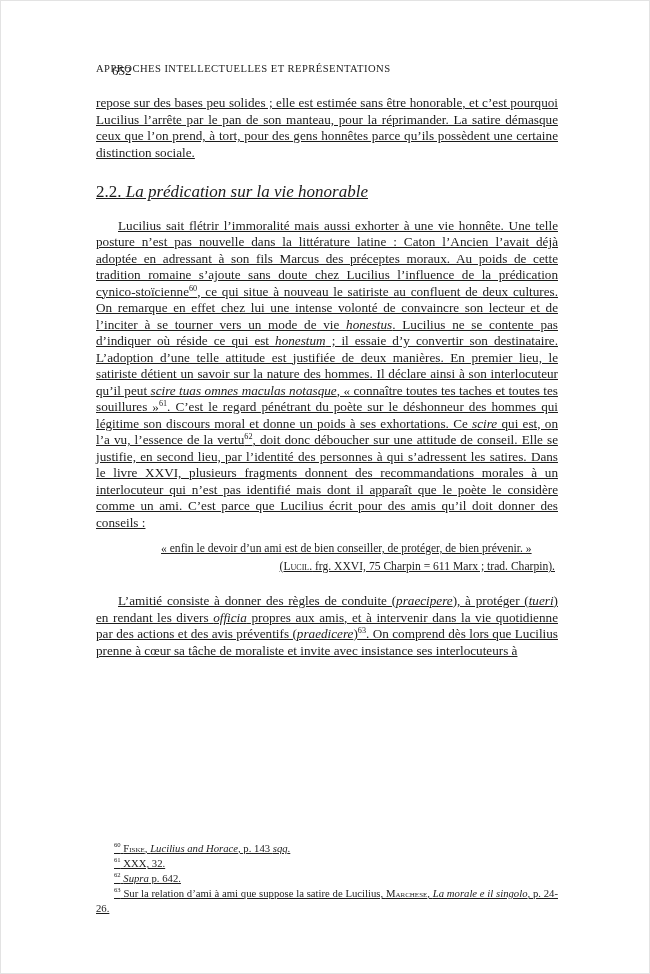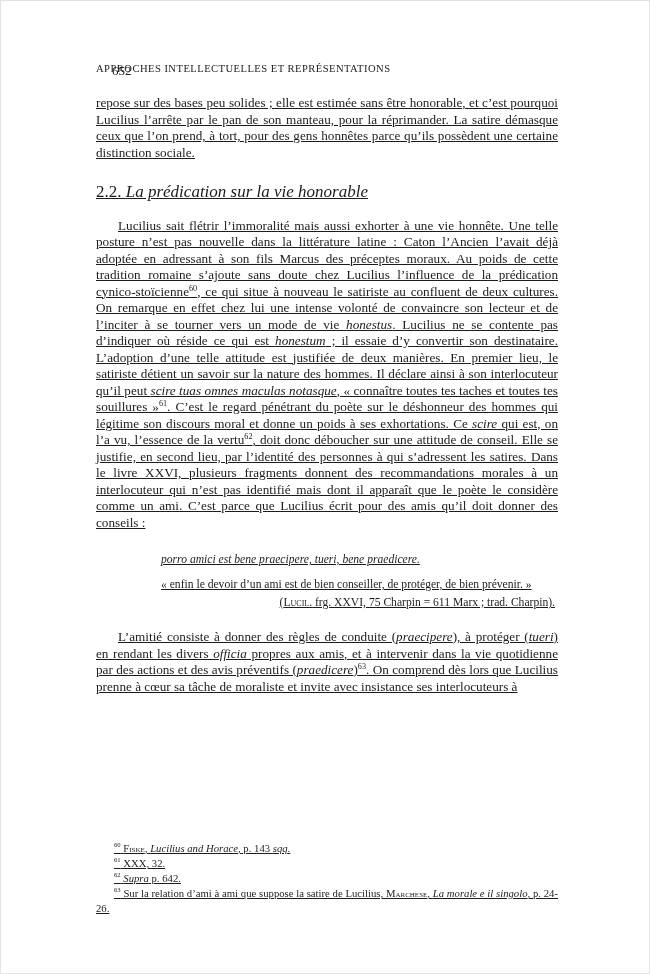--- a/index.html
+++ b/index.html
@@ -107,21 +107,20 @@
       <span class="page-number">652</span>
       <div class="running-title">APPROCHES INTELLECTUELLES ET REPRÉSENTATIONS</div>
     </div>
 
     <p class="bodytext p1"><span>repose sur des bases peu solides ; elle est estimée sans être honorable, et c’est pourquoi Lucilius l’arrête par le pan de son manteau, pour la réprimander. La satire démasque ceux que l’on prend, à tort, pour des gens honnêtes parce qu’ils possèdent une certaine distinction sociale.</span></p>
 
     <p class="section-heading"><span>2.2. </span><span class="r-i">La prédication sur la vie honorable</span></p>
 
     <p class="bodytext p2"><span>Lucilius sait flétrir l’immoralité mais aussi exhorter à une vie honnête. Une telle posture n’est pas nouvelle dans la littérature latine : Caton l’Ancien l’avait déjà adoptée en adressant à son fils Marcus des préceptes moraux. Au poids de cette tradition romaine s’ajoute sans doute chez Lucilius l’influence de la prédication cynico-stoïcienne</span><span class="r-sup">60</span><span>, ce qui situe à nouveau le satiriste au confluent de deux cultures. On remarque en effet chez lui une intense volonté de convaincre son lecteur et de l’inciter à se tourner vers un mode de vie </span><span class="r-i">honestus</span><span>. Lucilius ne se contente pas d’indiquer où réside ce qui est </span><span class="r-i">honestum</span><span> ; il essaie d’y convertir son destinataire. L’adoption d’une telle attitude est justifiée de deux manières. En premier lieu, le satiriste détient un savoir sur la nature des hommes. Il déclare ainsi à son interlocuteur qu’il peut </span><span class="r-i">scire tuas omnes maculas notasque</span><span>, « connaître toutes tes taches et toutes tes souillures »</span><span class="r-sup">61</span><span>. C’est le regard pénétrant du poète sur le déshonneur des hommes qui légitime son discours moral et donne un poids à ses exhortations. Ce </span><span class="r-i">scire</span><span> qui est, on l’a vu, l’essence de la vertu</span><span class="r-sup">62</span><span>, doit donc déboucher sur une attitude de conseil. Elle se justifie, en second lieu, par l’identité des personnes à qui s’adressent les satires. Dans le livre XXVI, plusieurs fragments donnent des recommandations morales à un interlocuteur qui n’est pas identifié mais dont il apparaît que le poète le considère comme un ami. C’est parce que Lucilius écrit pour des amis qu’il doit donner des conseils :</span></p>
 
-    <p class="quote-latin"><span class="r-i">porro amici est bene praecipere, tueri, bene praedicere.</span></p>
 
     <p class="quote-trans"><span>« enfin le devoir d’un ami est de bien conseiller, de protéger, de bien prévenir. »</span></p>
 
     <p class="quote-cite"><span>(</span><span class="r-sc">Lucil.</span><span> frg. XXVI, 75 Charpin = 611 Marx ; trad. Charpin).</span></p>
 
     <p class="bodytext p3"><span>L’amitié consiste à donner des règles de conduite (</span><span class="r-i">praecipere</span><span>), à protéger (</span><span class="r-i">tueri</span><span>) en rendant les divers </span><span class="r-i">officia</span><span> propres aux amis, et à intervenir dans la vie quotidienne par des actions et des avis préventifs (</span><span class="r-i">praedicere</span><span>)</span><span class="r-sup">63</span><span>. On comprend dès lors que Lucilius prenne à cœur sa tâche de moraliste et invite avec insistance ses interlocuteurs à</span></p>
 
   </div>
 
   <div class="footnotes">

